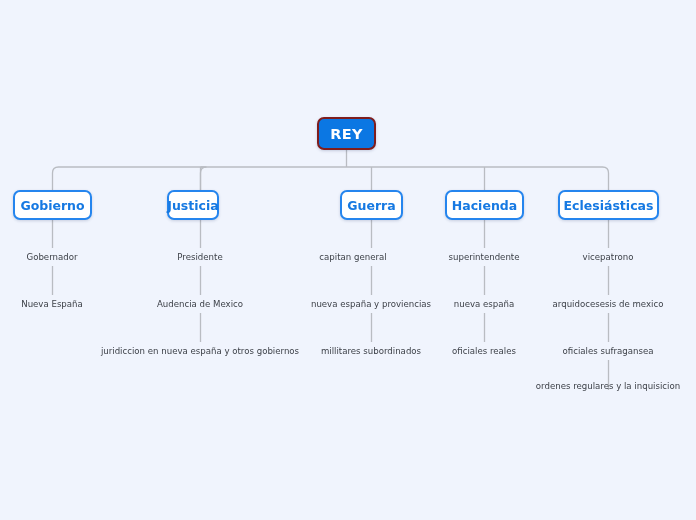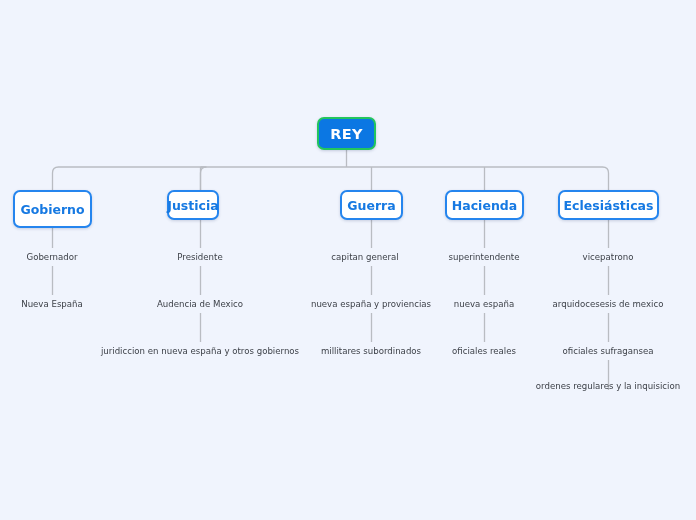--- a/index.html
+++ b/index.html
@@ -37,21 +37,21 @@
   }
 
   
   .root-node {
     position: absolute;
     box-sizing: border-box;
     display: flex;
     align-items: center;
     justify-content: center;
     background: #0b77e3;
-    border: 2px solid #22c55e;
+    border: 2px solid #7f1d1d;
     border-radius: 7px;
     color: #ffffff;
     font-size: 14.5px;
     font-weight: bold;
     letter-spacing: 0.3px;
     box-shadow: 0 1px 3px rgba(40,60,110,0.22);
   }
 
   
   .branch-node {
@@ -114,21 +114,21 @@
     <line x1="608.5" y1="220" x2="608.5" y2="248"></line>
     <line x1="608.5" y1="266" x2="608.5" y2="295"></line>
     <line x1="608.5" y1="313" x2="608.5" y2="342"></line>
     <line x1="608.5" y1="360" x2="608.5" y2="390"></line>
   </svg>
 
   <div class="root-node" style="left:317px; top:117px; width:59px; height:33px;">
     <span>REY</span>
   </div>
 
-  <div class="branch-node" style="left:13px; top:190px; width:79px; height:38px;">
+  <div class="branch-node" style="left:13px; top:190px; width:79px; height:30px;">
     <span>Gobierno</span>
   </div>
 
   <div class="branch-node" style="left:167px; top:190px; width:52px; height:30px;">
     <span>Justicia</span>
   </div>
 
   <div class="branch-node" style="left:340px; top:190px; width:63px; height:30px;text-align:center;">
     <span>Guerra</span>
   </div>
@@ -141,21 +141,21 @@
     <span>Hacienda</span>
   </div>
 
   <div class="leaf-label" style="left:52px; top:252px;">Gobernador</div>
   <div class="leaf-label" style="left:52px; top:299px;">Nueva España</div>
 
   <div class="leaf-label" style="left:200px; top:252px;">Presidente</div>
   <div class="leaf-label" style="left:200px; top:299px;">Audencia de Mexico</div>
   <div class="leaf-label" style="left:200px; top:346px;">juridiccion en nueva españa y otros gobiernos</div>
 
-  <div class="leaf-label" style="left:365px; top:252px;">capitan general</div>
+  <div class="leaf-label" style="left:353px; top:252px;">capitan general</div>
   <div class="leaf-label" style="left:371px; top:299px;">nueva españa y proviencias</div>
   <div class="leaf-label" style="left:371px; top:346px;">millitares subordinados</div>
 
   <div class="leaf-label" style="left:484px; top:252px;">superintendente</div>
   <div class="leaf-label" style="left:484px; top:299px;">nueva españa</div>
   <div class="leaf-label" style="left:484px; top:346px;">oficiales reales</div>
 
   <div class="leaf-label" style="left:608px; top:252px;">vicepatrono</div>
   <div class="leaf-label" style="left:608px; top:299px;">arquidocesesis de mexico</div>
   <div class="leaf-label" style="left:608px; top:346px;">oficiales sufragansea</div>

